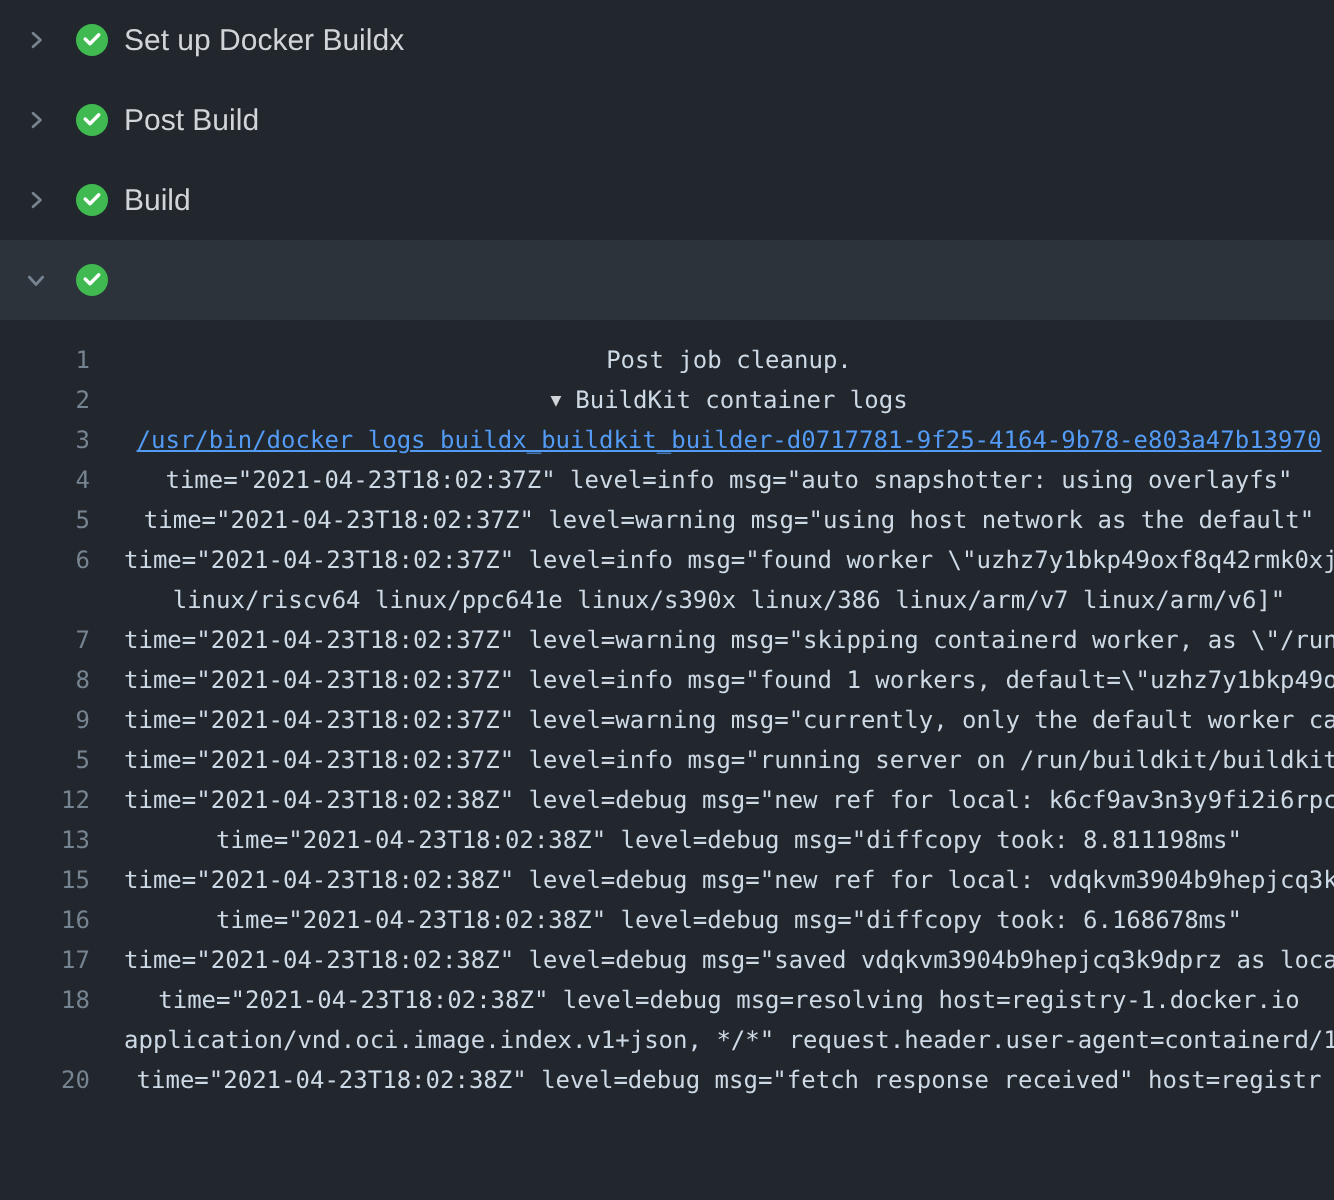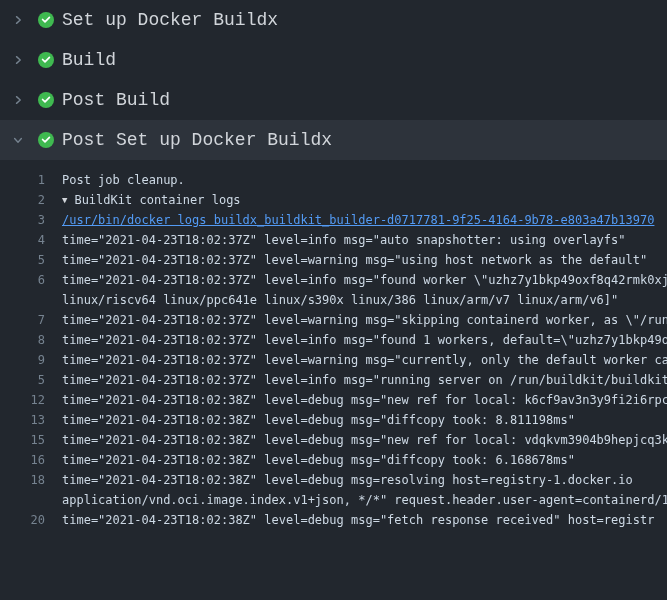--- a/index.html
+++ b/index.html
@@ -17,36 +17,37 @@
   }
   .section-header.expanded { background:var(--highlight, #2d333b); }
   .chevron {
     width:12px; height:12px; flex:0 0 12px;
     display:flex; align-items:center; justify-content:center;
     color:var(--muted, #768390);
     margin-right:14px;
   }
   .section-header.expanded .chevron svg { transform:rotate(90deg); }
   .check-icon { width:16px; height:16px; flex:0 0 16px; margin-right:8px; display:flex; }
-  .section-title { color:var(--text, #d1d5da); font-size:18px;font-family:Liberation Mono, monospace; }
+  .section-title { color:var(--text, #d1d5da); font-size:15px; }
 
   .log-area { padding-top:10px; }
   .log-line {
     display:flex; height:20px; line-height:20px;
     font-family:"DejaVu Sans Mono", monospace; font-size:12px;
     white-space:pre; overflow:hidden;
   }
   .line-num {
     width:45px; flex:0 0 45px; text-align:right;
     color:var(--linenum, #768390);
   }
   .line-text {
     padding-left:17px; flex:1 1 auto;
     color:var(--logtext, #cdd9e5);
     overflow:hidden;
+    text-align:center;
   }
   .line-text.command { color:var(--command, #539bf5);text-decoration:underline; }
   .group-marker {
     display:inline-block;
     color:var(--text, #d1d5da);
     font-size:9px; margin-right:7px;
     transform:translateY(-1px);
   }
 </style>
 </head>
@@ -78,57 +79,56 @@
         <svg viewBox="0 0 16 16" width="12" height="12" aria-hidden="true">
           <path d="M6 3.5l5 4.5-5 4.5" fill="none" stroke="currentColor" stroke-width="1.8" stroke-linecap="round" stroke-linejoin="round"></path>
         </svg>
       </span>
       <span class="check-icon">
         <svg viewBox="0 0 16 16" width="16" height="16" aria-hidden="true">
           <circle cx="8" cy="8" r="8" class="check-bg" fill="#3fb950"></circle>
           <path d="M11.4 5.4l-4.4 4.5-2.4-2.4" fill="none" class="check-mark" stroke-width="1.7" stroke-linecap="round" stroke-linejoin="round" stroke="#ffffff"></path>
         </svg>
       </span>
+      <span class="section-title">Post Build</span>
+    </div>
+
+  </div>
+
+  <div class="section">
+    <div class="section-header">
+      <span class="chevron">
+        <svg viewBox="0 0 16 16" width="12" height="12" aria-hidden="true">
+          <path d="M6 3.5l5 4.5-5 4.5" fill="none" stroke="currentColor" stroke-width="1.8" stroke-linecap="round" stroke-linejoin="round"></path>
+        </svg>
+      </span>
+      <span class="check-icon">
+        <svg viewBox="0 0 16 16" width="16" height="16" aria-hidden="true">
+          <circle cx="8" cy="8" r="8" class="check-bg" fill="#3fb950"></circle>
+          <path d="M11.4 5.4l-4.4 4.5-2.4-2.4" fill="none" class="check-mark" stroke-width="1.7" stroke-linecap="round" stroke-linejoin="round" stroke="#ffffff"></path>
+        </svg>
+      </span>
       <span class="section-title">Build</span>
     </div>
 
   </div>
 
   <div class="section">
-    <div class="section-header">
-      <span class="chevron">
-        <svg viewBox="0 0 16 16" width="12" height="12" aria-hidden="true">
-          <path d="M6 3.5l5 4.5-5 4.5" fill="none" stroke="currentColor" stroke-width="1.8" stroke-linecap="round" stroke-linejoin="round"></path>
-        </svg>
-      </span>
-      <span class="check-icon">
-        <svg viewBox="0 0 16 16" width="16" height="16" aria-hidden="true">
-          <circle cx="8" cy="8" r="8" class="check-bg" fill="#3fb950"></circle>
-          <path d="M11.4 5.4l-4.4 4.5-2.4-2.4" fill="none" class="check-mark" stroke-width="1.7" stroke-linecap="round" stroke-linejoin="round" stroke="#ffffff"></path>
-        </svg>
-      </span>
-      <span class="section-title">Post Build</span>
-    </div>
-
-  </div>
-
-  <div class="section">
     <div class="section-header expanded">
       <span class="chevron">
         <svg viewBox="0 0 16 16" width="12" height="12" aria-hidden="true">
           <path d="M6 3.5l5 4.5-5 4.5" fill="none" stroke="currentColor" stroke-width="1.8" stroke-linecap="round" stroke-linejoin="round"></path>
         </svg>
       </span>
       <span class="check-icon">
         <svg viewBox="0 0 16 16" width="16" height="16" aria-hidden="true">
           <circle cx="8" cy="8" r="8" class="check-bg" fill="#3fb950"></circle>
           <path d="M11.4 5.4l-4.4 4.5-2.4-2.4" fill="none" class="check-mark" stroke-width="1.7" stroke-linecap="round" stroke-linejoin="round" stroke="#ffffff"></path>
         </svg>
       </span>
-      <span class="section-title">Post Set up Docker Buildx</span>
     </div>
     <div class="section-body log-area">
   <div class="log-line">
     <span class="line-num">1</span>
     <span class="line-text">Post job cleanup.</span>
   </div>
 
   <div class="log-line">
     <span class="line-num">2</span>
     <span class="line-text"><span class="group-marker">▼</span><span>BuildKit container logs</span></span>
@@ -194,20 +194,24 @@
   <div class="log-line">
     <span class="line-num">15</span>
     <span class="line-text">time="2021-04-23T18:02:38Z" level=debug msg="new ref for local: vdqkvm3904b9hepjcq3k</span>
   </div>
 
   <div class="log-line">
     <span class="line-num">16</span>
     <span class="line-text">time="2021-04-23T18:02:38Z" level=debug msg="diffcopy took: 6.168678ms"</span>
   </div>
 
+  <div class="log-line">
+    <span class="line-num">17</span>
+    <span class="line-text">time="2021-04-23T18:02:38Z" level=debug msg="saved vdqkvm3904b9hepjcq3k9dprz as loca</span>
+  </div>
 
   <div class="log-line">
     <span class="line-num">18</span>
     <span class="line-text">time="2021-04-23T18:02:38Z" level=debug msg=resolving host=registry-1.docker.io</span>
   </div>
 
 
   <div class="log-line">
     <span class="line-num"></span>
     <span class="line-text">application/vnd.oci.image.index.v1+json, */*" request.header.user-agent=containerd/1.4</span>

